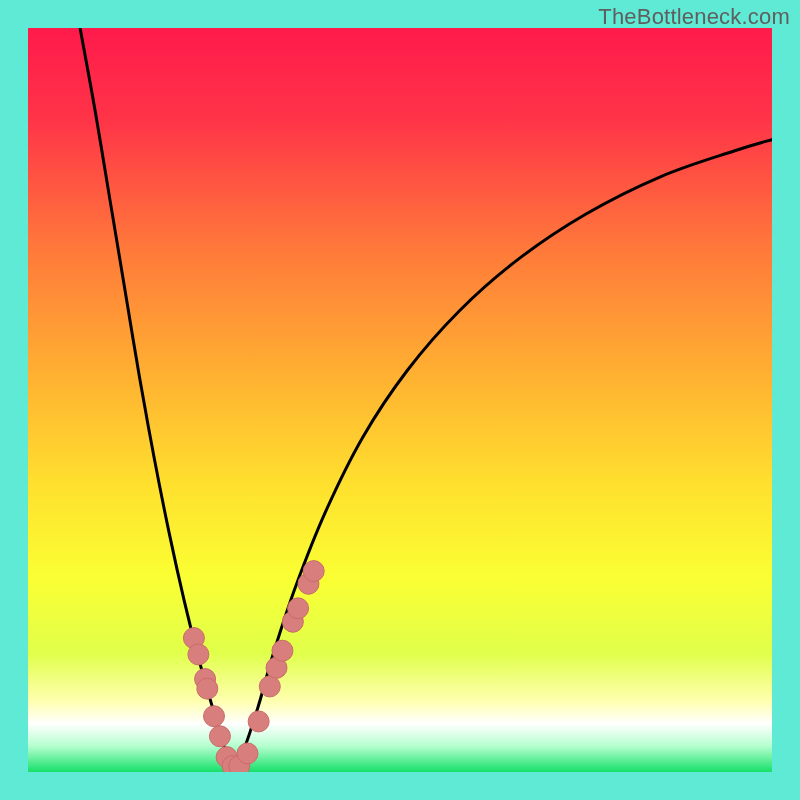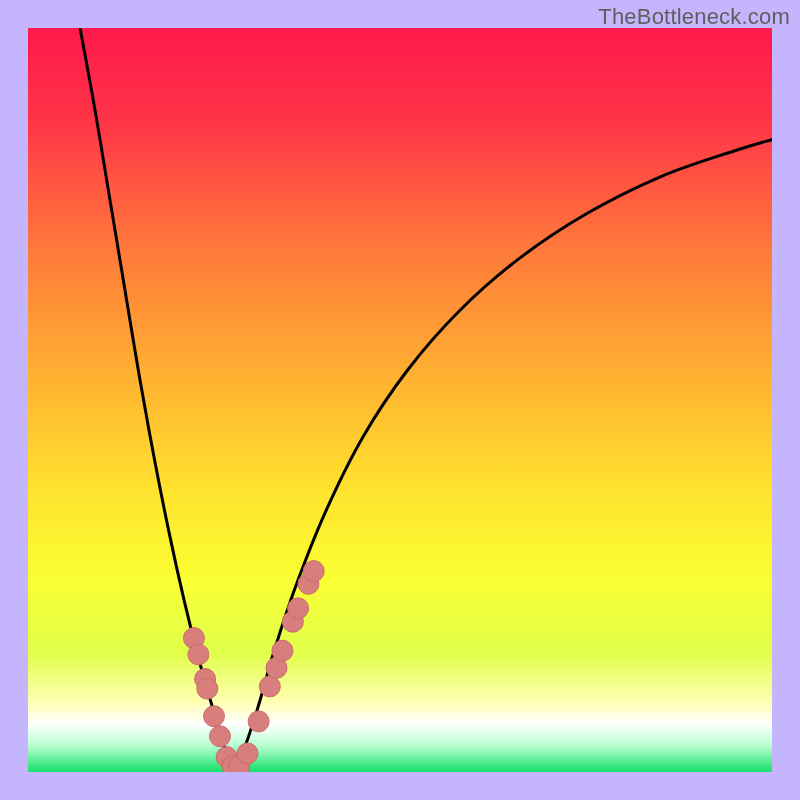--- a/index.html
+++ b/index.html
@@ -10,21 +10,21 @@
     overflow: hidden;
     background: #000;
     font-family: Arial, Helvetica, sans-serif;
   }
   .frame {
     position: absolute;
     top: 0;
     left: 0;
     width: 800px;
     height: 800px;
-    background: #c4b5fd;
+    background: #5eead4;
   }
   .watermark {
     position: absolute;
     top: 4px;
     right: 10px;
     color: #5f5f5f;
     font-size: 22px;
     font-weight: 500;
     letter-spacing: 0.2px;
   }

